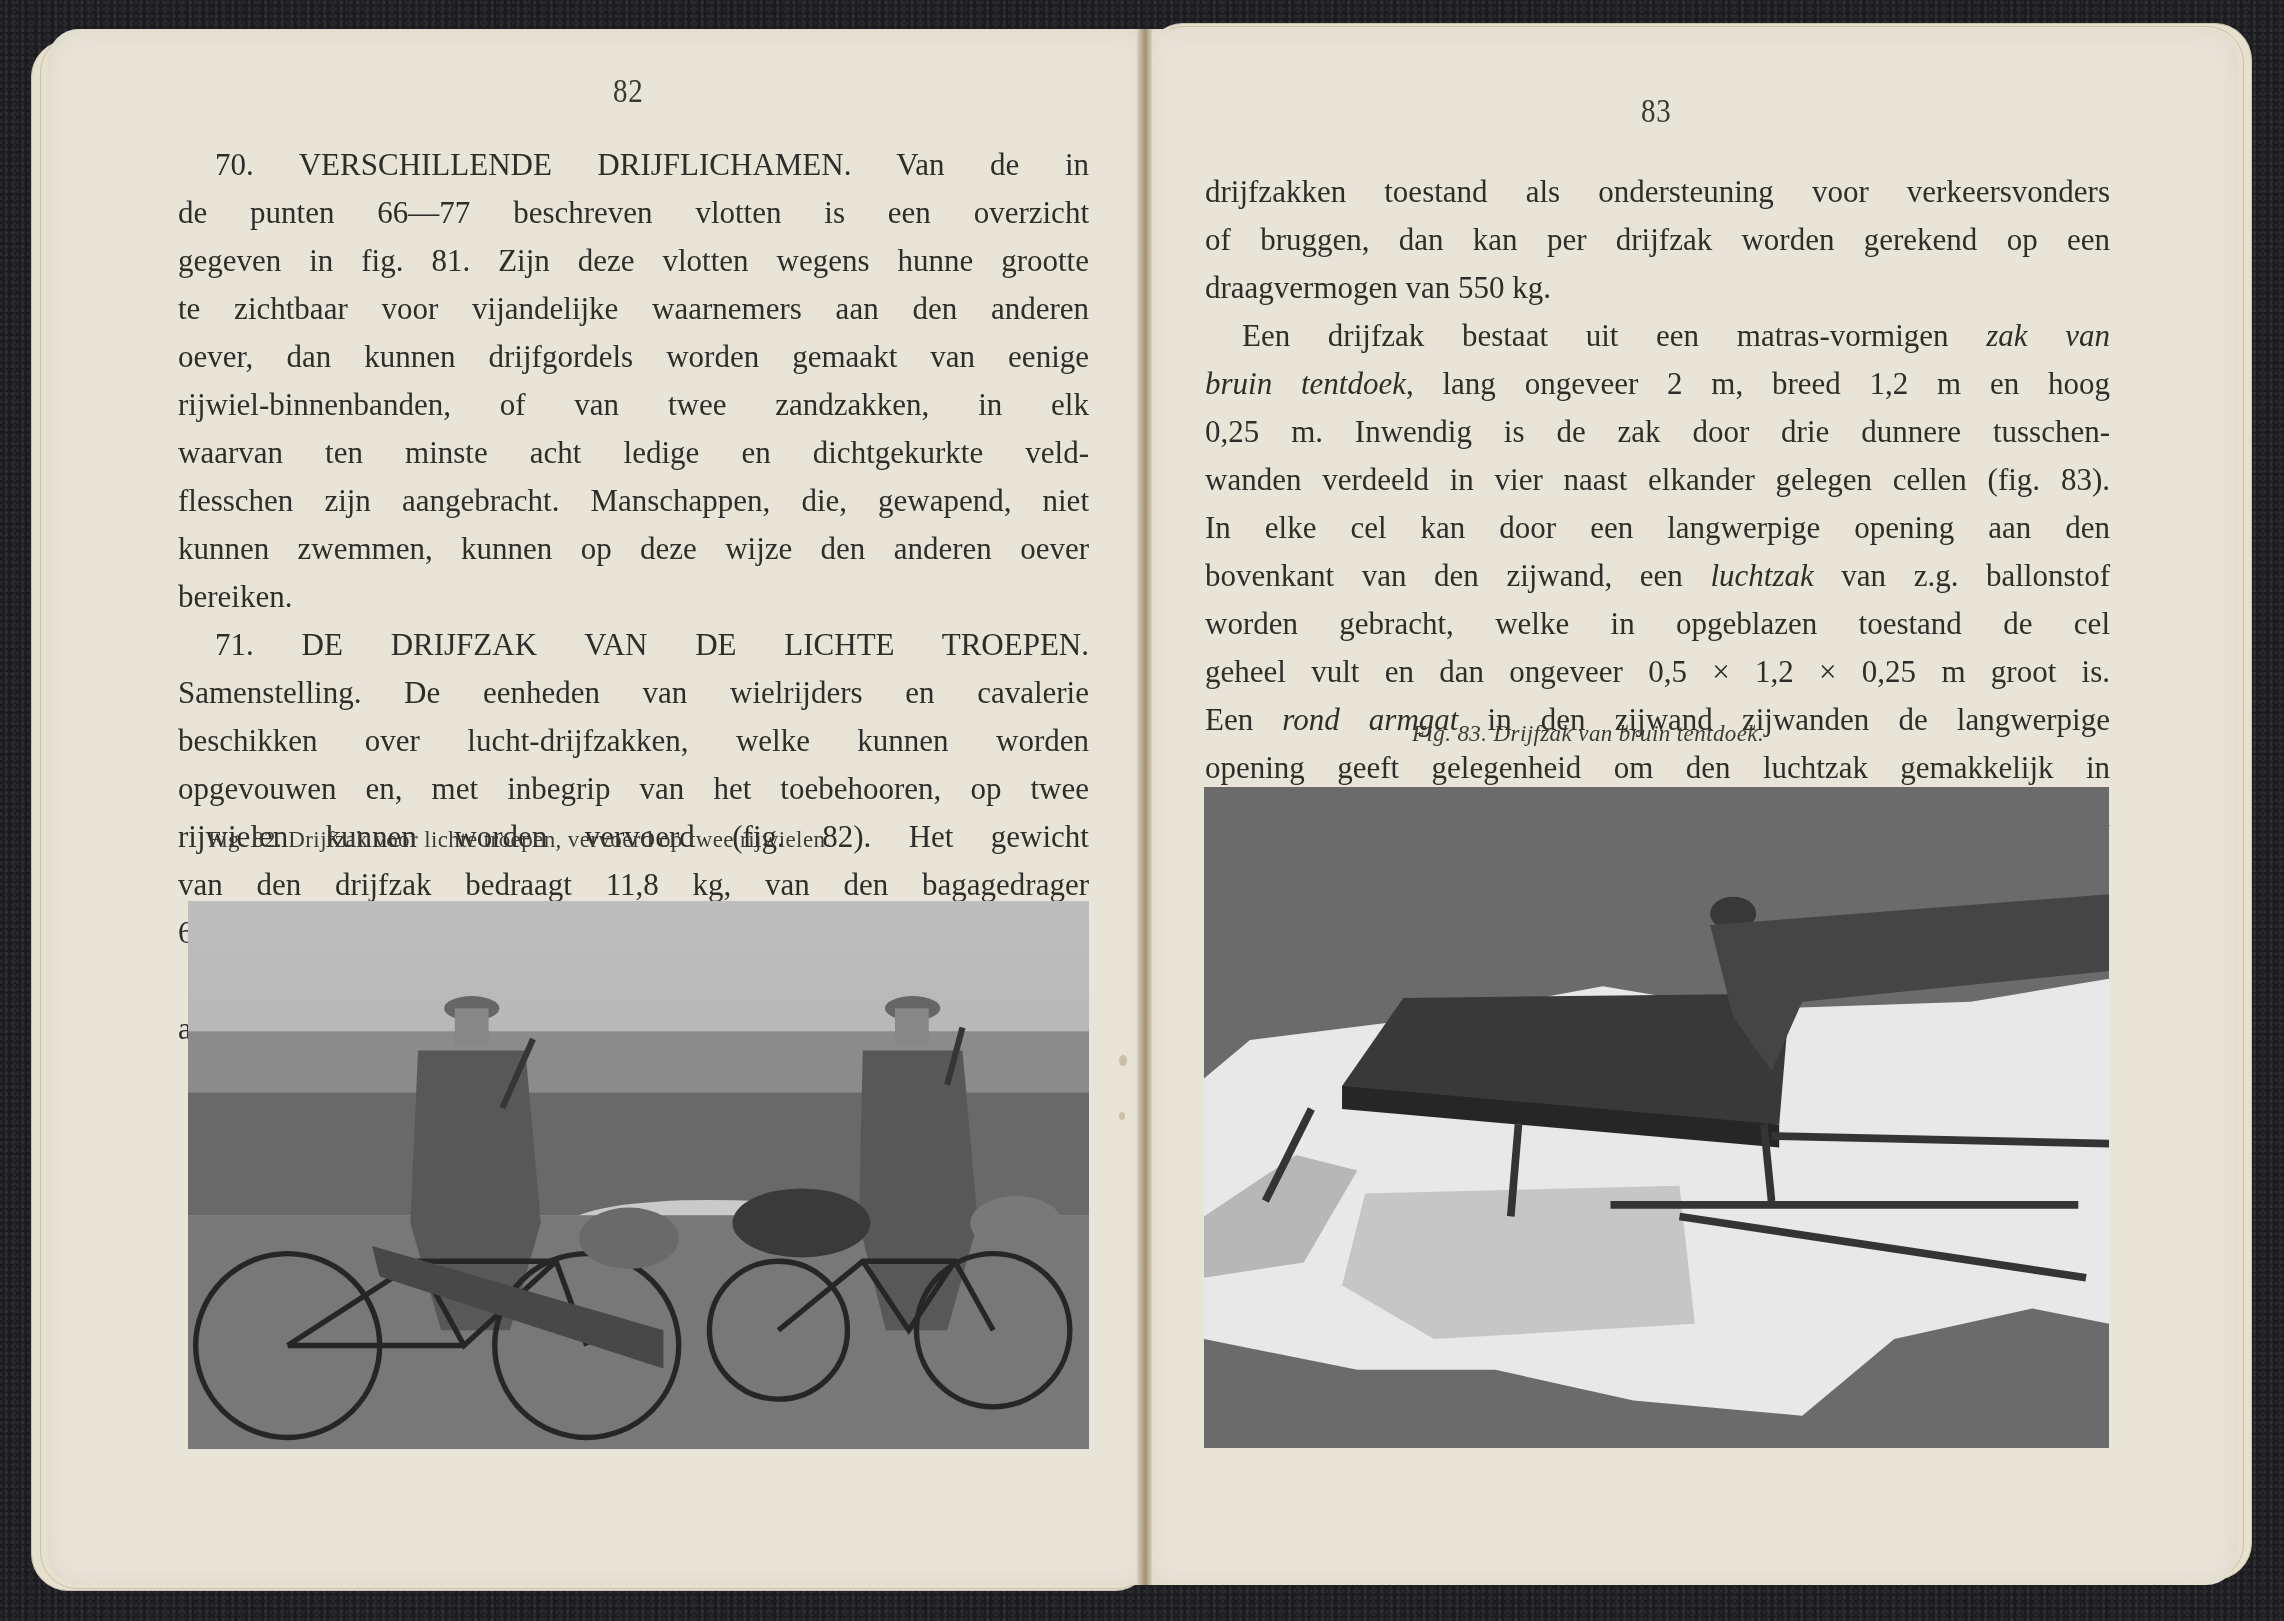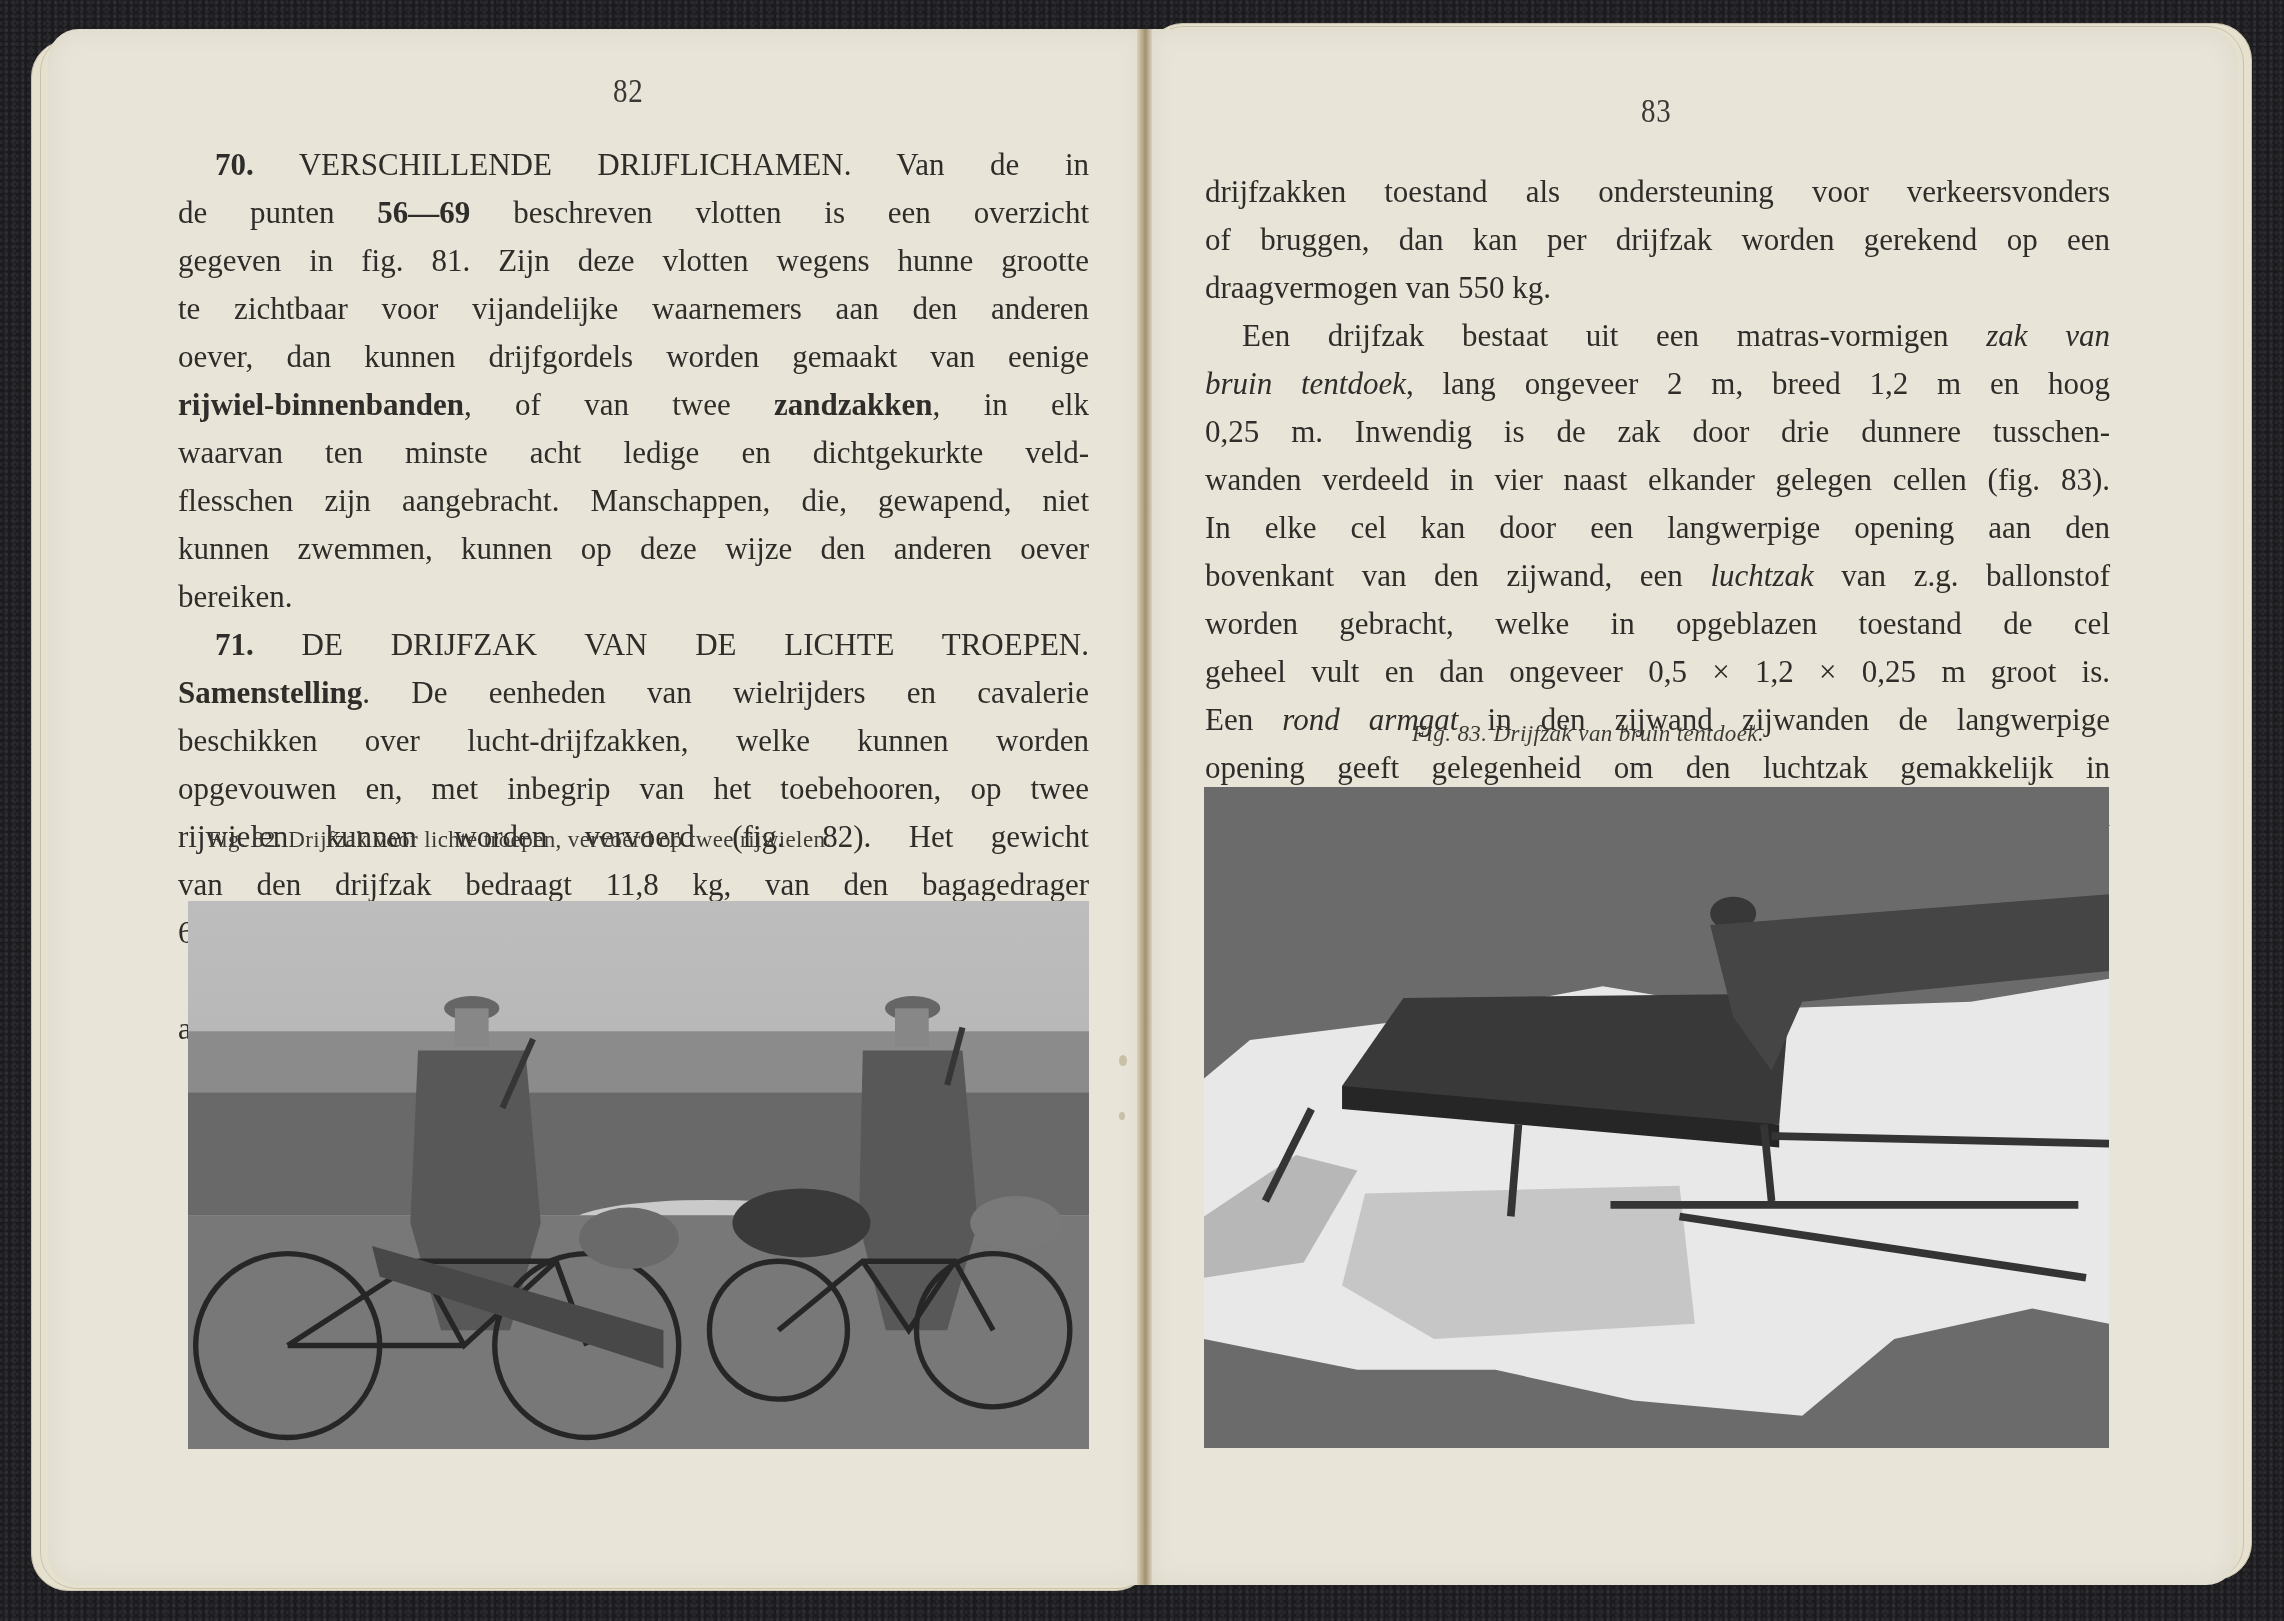--- a/index.html
+++ b/index.html
@@ -28,21 +28,21 @@
     position:absolute; font-size:29px; font-family:"Liberation Serif", serif; color:#3a3834;
     letter-spacing:0.8px; transform:scaleY(1.15);
   }
   .text-col {
     position:absolute; font-family:"Liberation Serif", serif;
     font-size:31px; line-height:48px; color:#2f2d2a; text-align:justify;
     transform-origin:0 0;
   }
   .line { display:block; text-align:justify; text-align-last:justify; white-space:nowrap; }
   .line.last { text-align-last:left; }
-  .b { font-weight:bold; }
+  .b { font-weight:normal; }
   .i { font-style:italic; }
   .caption {
     position:absolute; font-family:"Liberation Serif", serif; font-size:23px; color:#3c3a36;
     letter-spacing:0.4px; white-space:nowrap;
   }
   .photo {
     position:absolute; overflow:hidden;
     background:#8e8b82;
     filter:grayscale(1) contrast(1.05);
   }
@@ -62,21 +62,21 @@
 <div class="gutter"></div>
 
 <div class="page-number" style="left:613px;top:75px;">82</div>
 
 <div class="text-col" style="left:178px;top:141px;width:911px;">
 
   <span class="line" style="padding-left:37px;">
     <span class="b">70.</span><span> VERSCHILLENDE DRIJFLICHAMEN. Van de in</span>
   </span>
   <span class="line">
-    <span>de punten </span><span class="b">56—69</span><span> beschreven vlotten is een overzicht</span>
+    <span>de punten </span><span class="b">66—77</span><span> beschreven vlotten is een overzicht</span>
   </span>
   <span class="line">gegeven in fig. 81. Zijn deze vlotten wegens hunne grootte</span>
   <span class="line">te zichtbaar voor vijandelijke waarnemers aan den anderen</span>
   <span class="line">oever, dan kunnen drijfgordels worden gemaakt van eenige</span>
   <span class="line">
     <span class="b">rijwiel-binnenbanden</span><span>, of van twee </span><span class="b">zandzakken</span><span>, in elk</span>
   </span>
   <span class="line">waarvan ten minste acht ledige en dichtgekurkte veld-</span>
   <span class="line">flesschen zijn aangebracht. Manschappen, die, gewapend, niet</span>
   <span class="line">kunnen zwemmen, kunnen op deze wijze den anderen oever</span>

